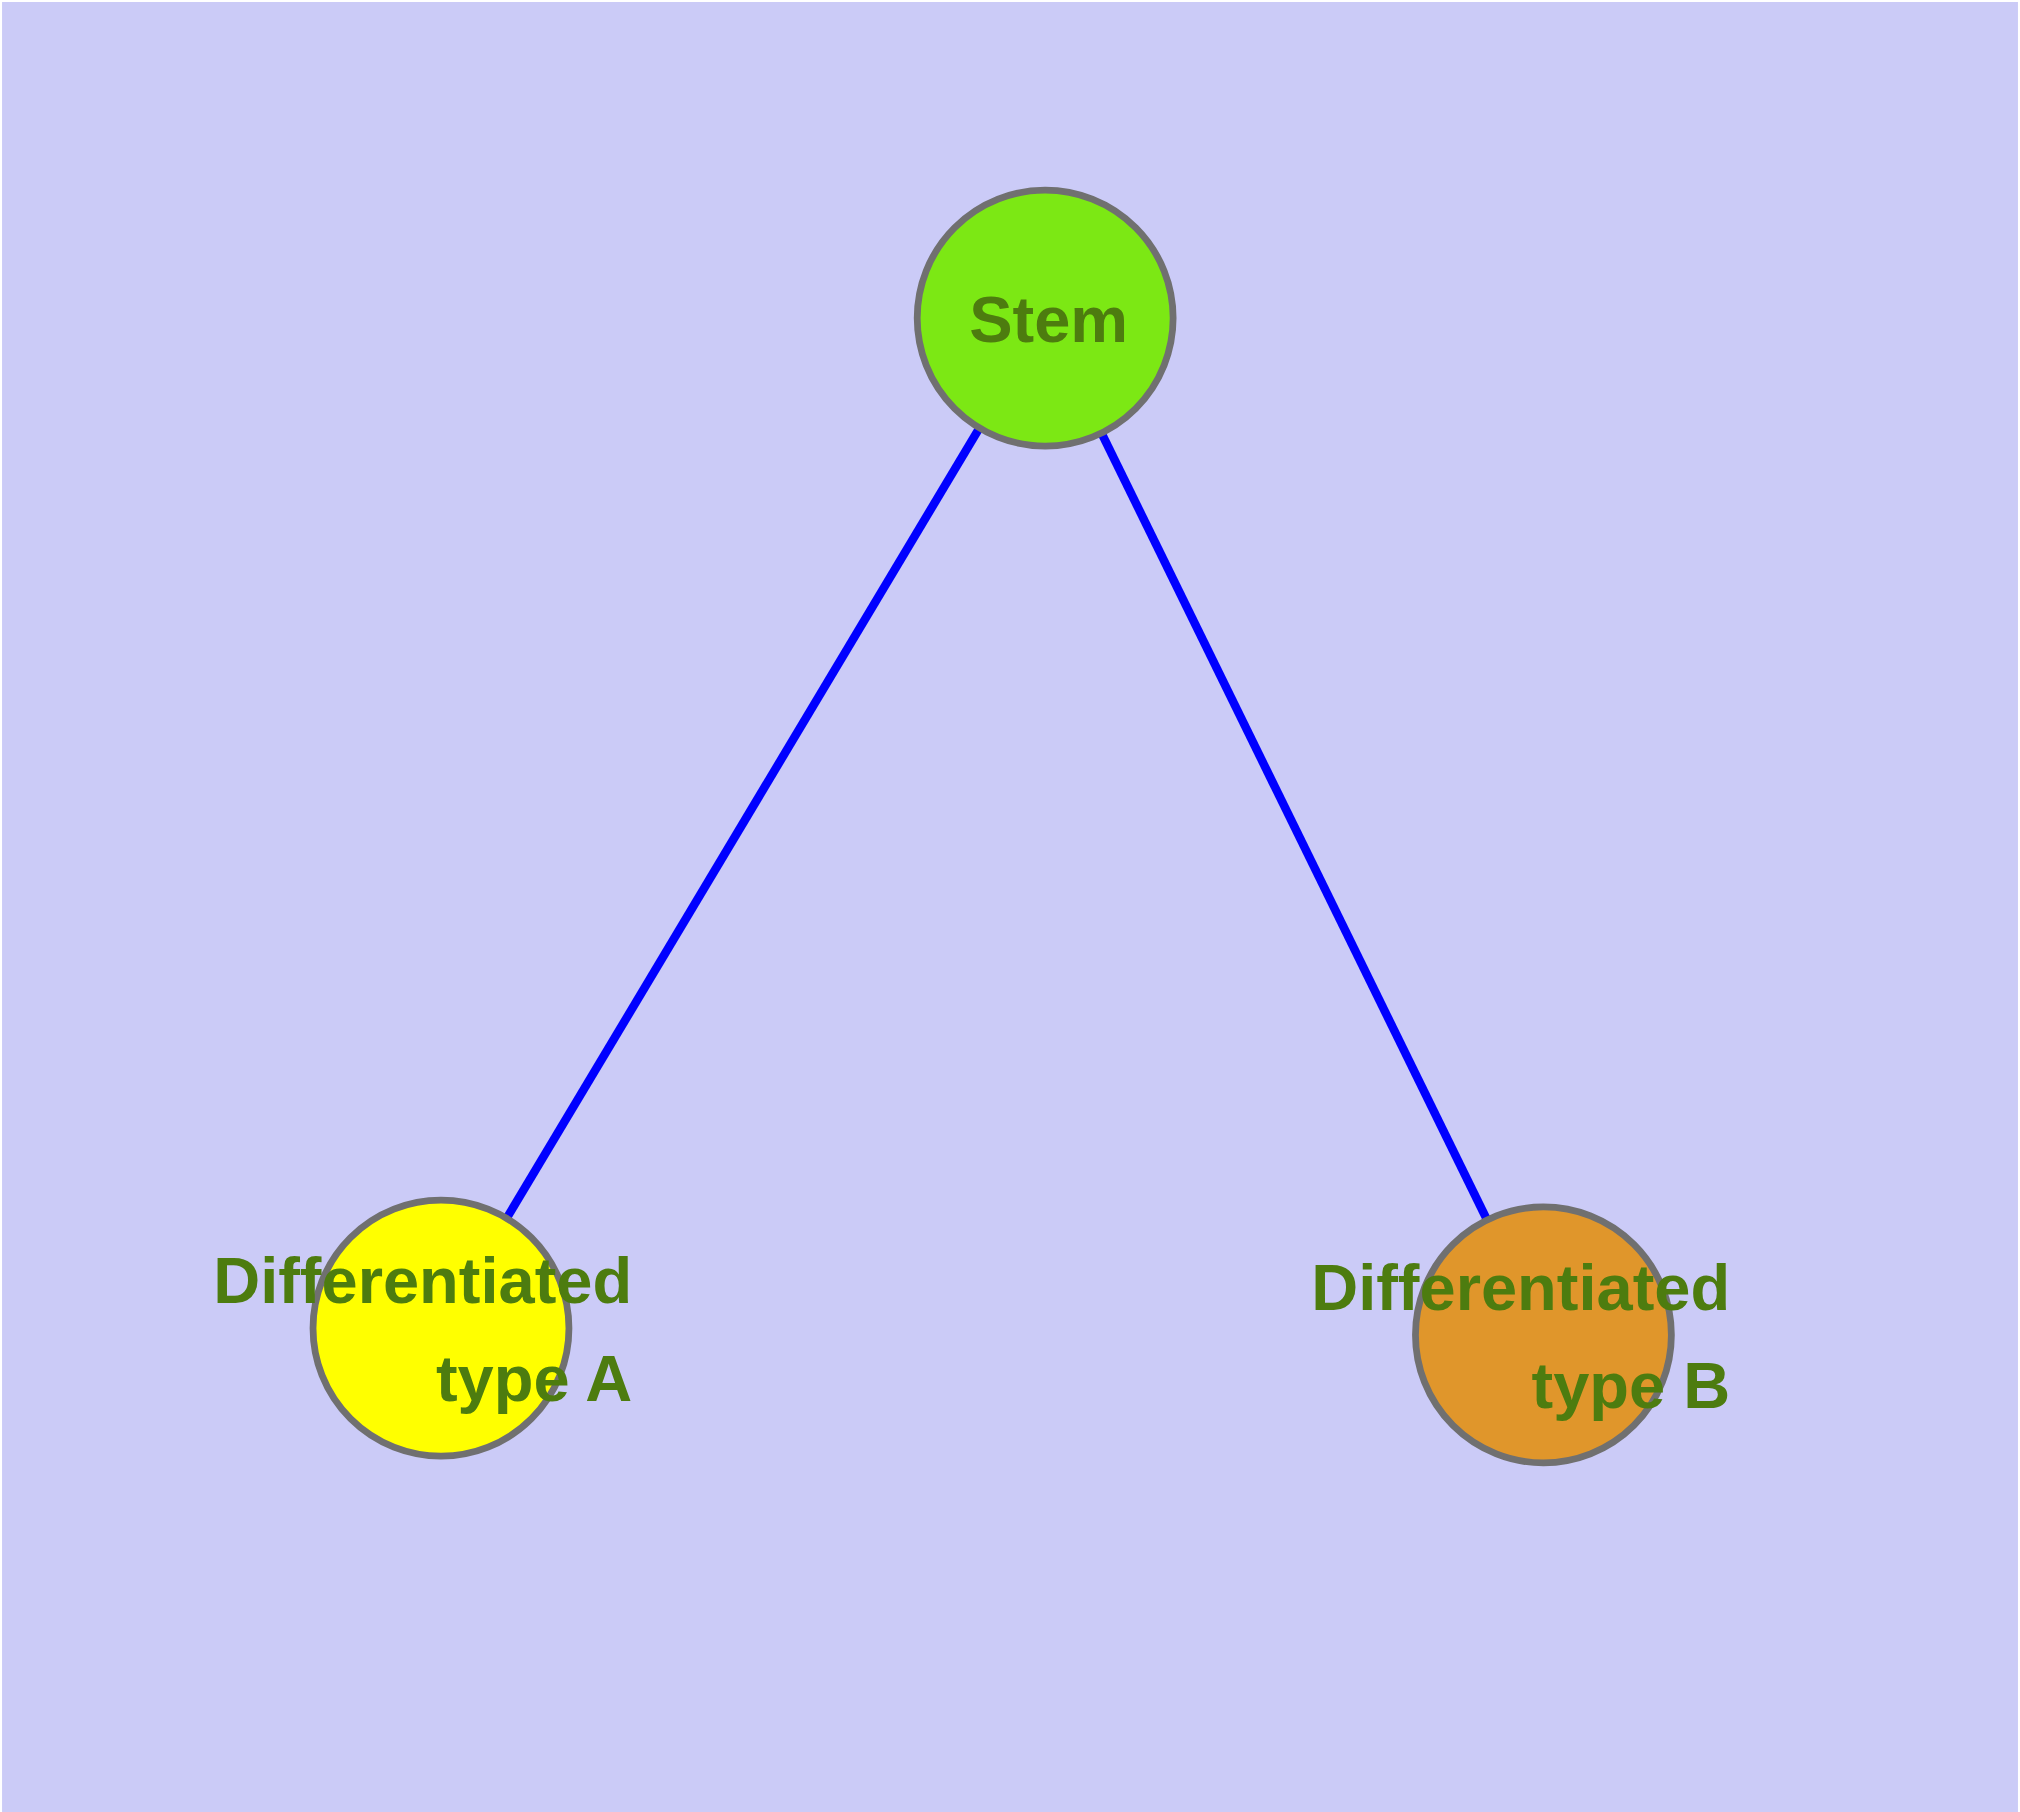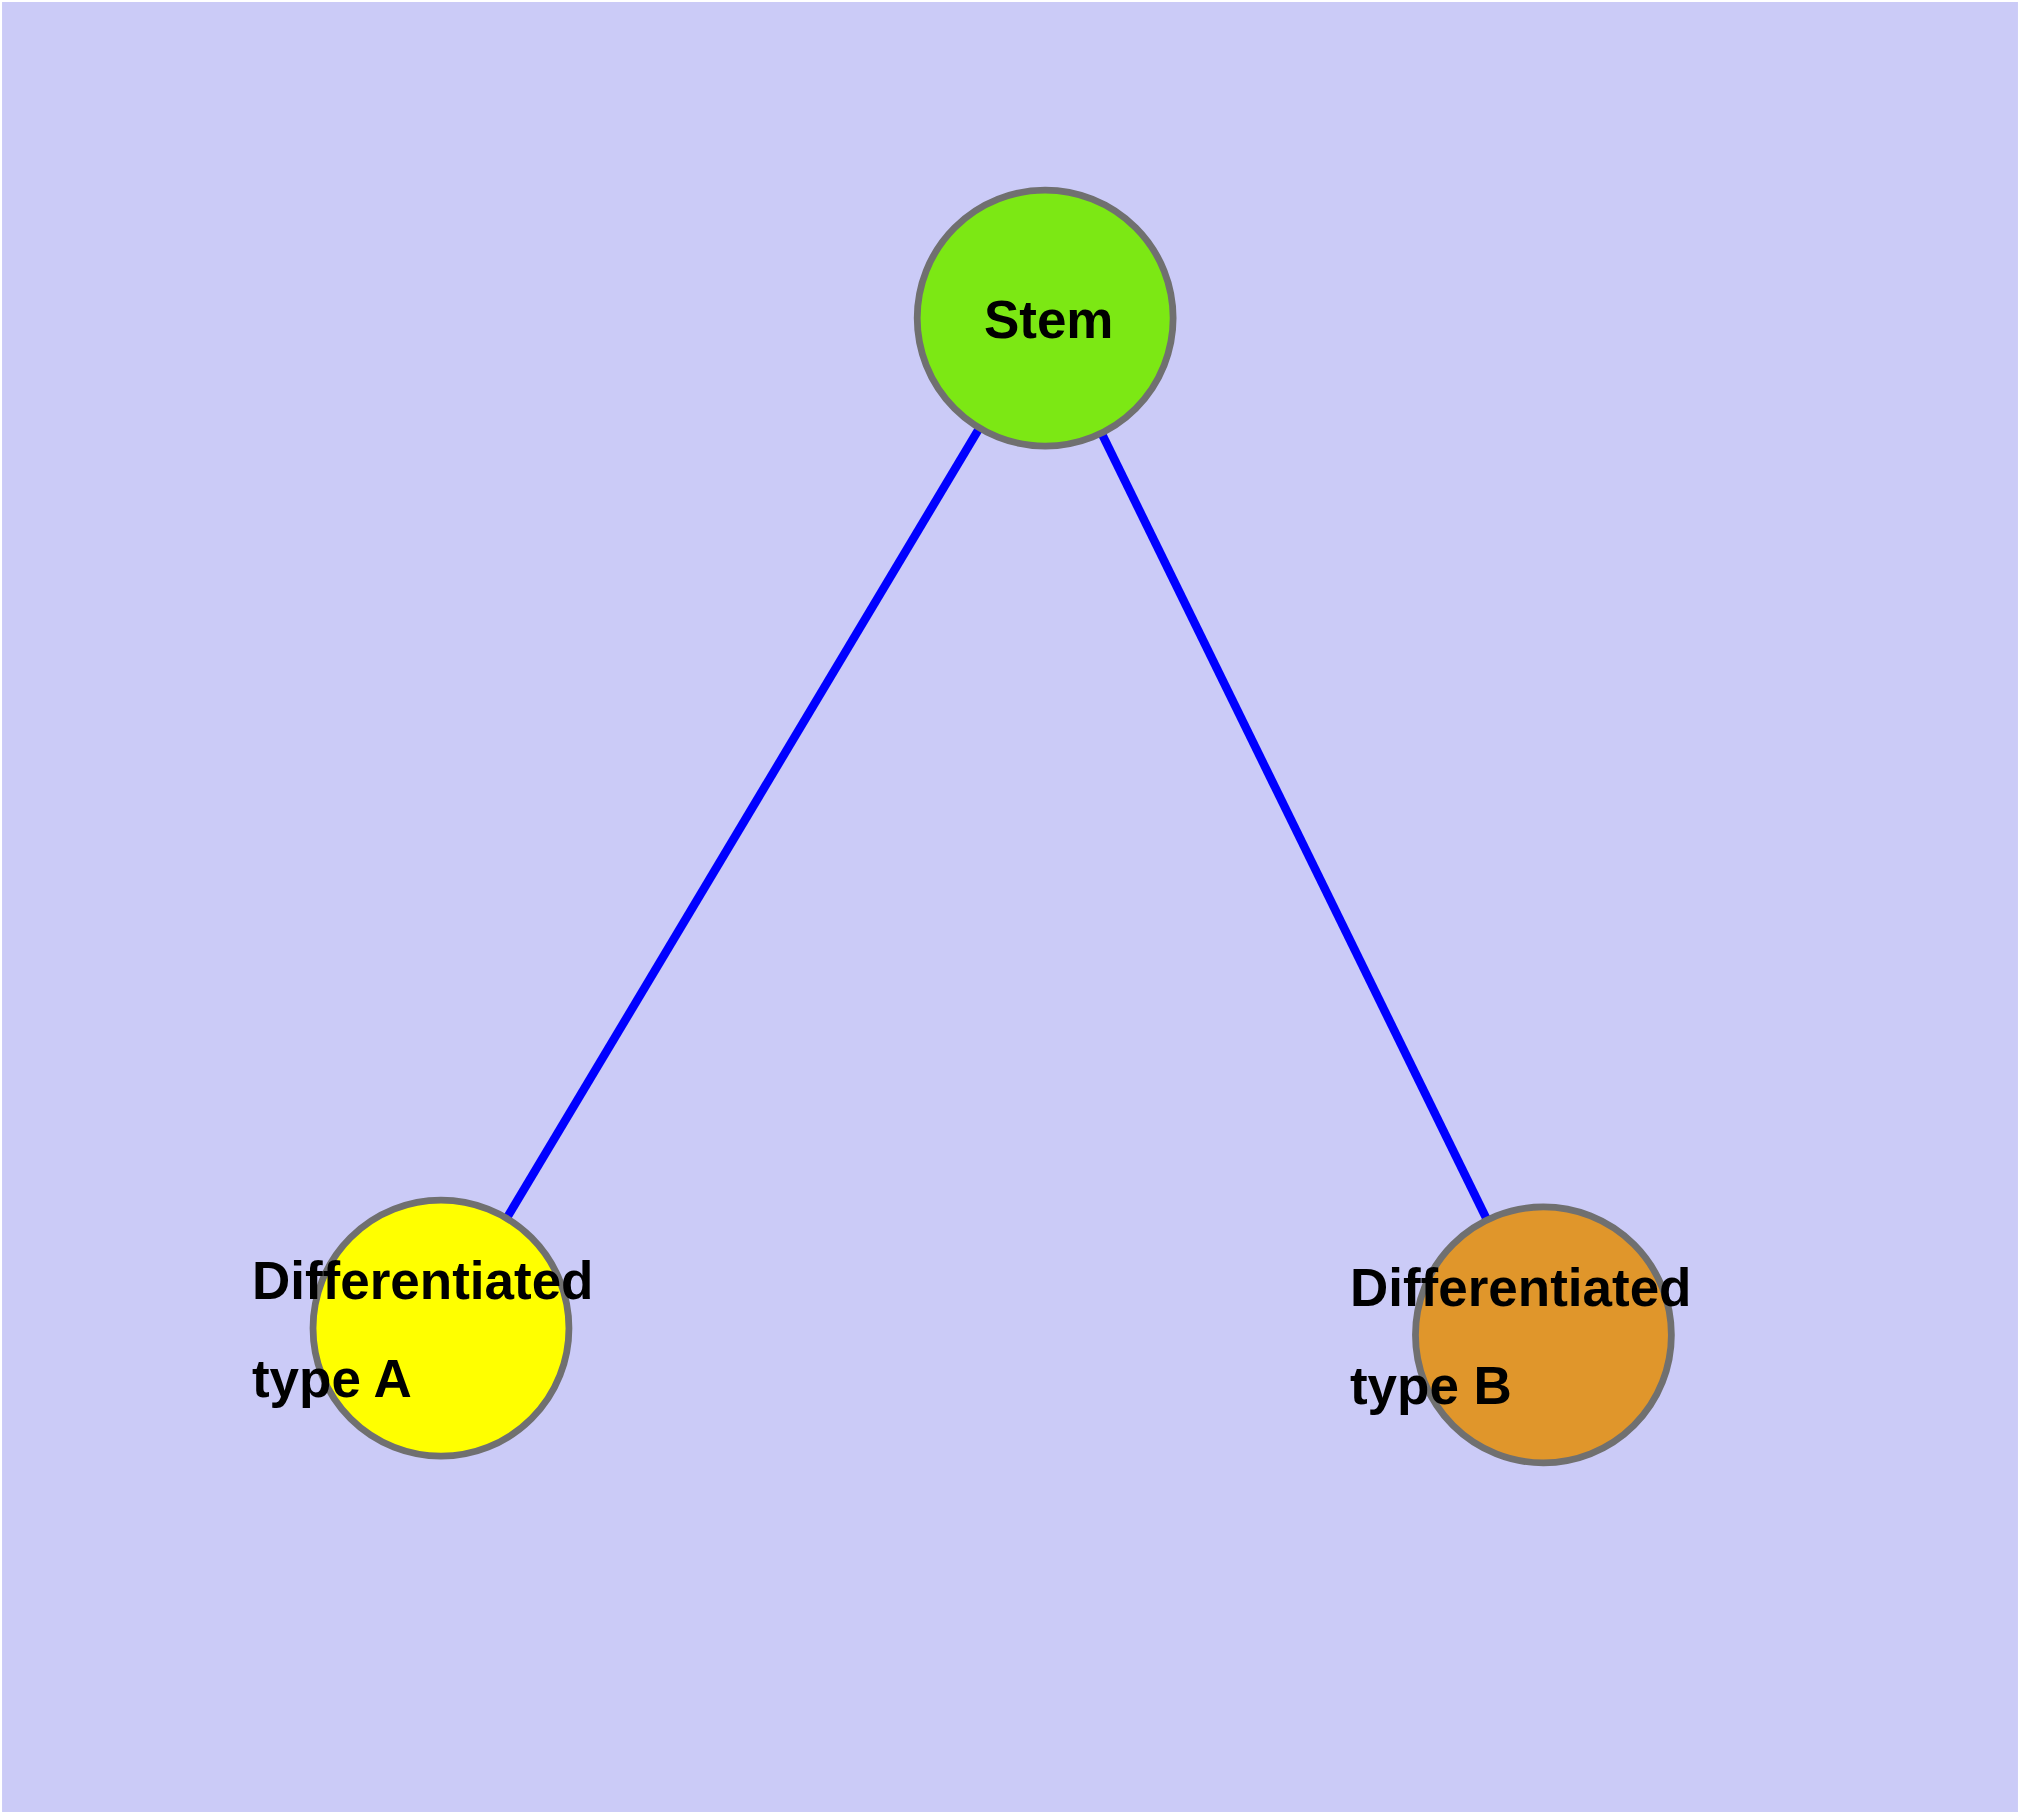--- a/index.html
+++ b/index.html
@@ -27,24 +27,24 @@
     left: 0;
     top: 0;
     width: 100%;
     height: 100%;
     display: block;
   }
   .node-label {
     position: absolute;
     transform: translate(-50%, -50%);
     font-weight: bold;
-    font-size: 53px;
+    font-size: 65px;
     line-height: 98px;
-    color: #000000;
-    text-align: left;
+    color: #4d7c0f;
+    text-align: right;
     white-space: pre-line;
     letter-spacing: 0px;
   }
 </style>
 </head>
 <body>
 
 <div class="stage">
   <div class="plot-canvas">
     <svg class="graph" viewBox="0 0 2379 2136">

